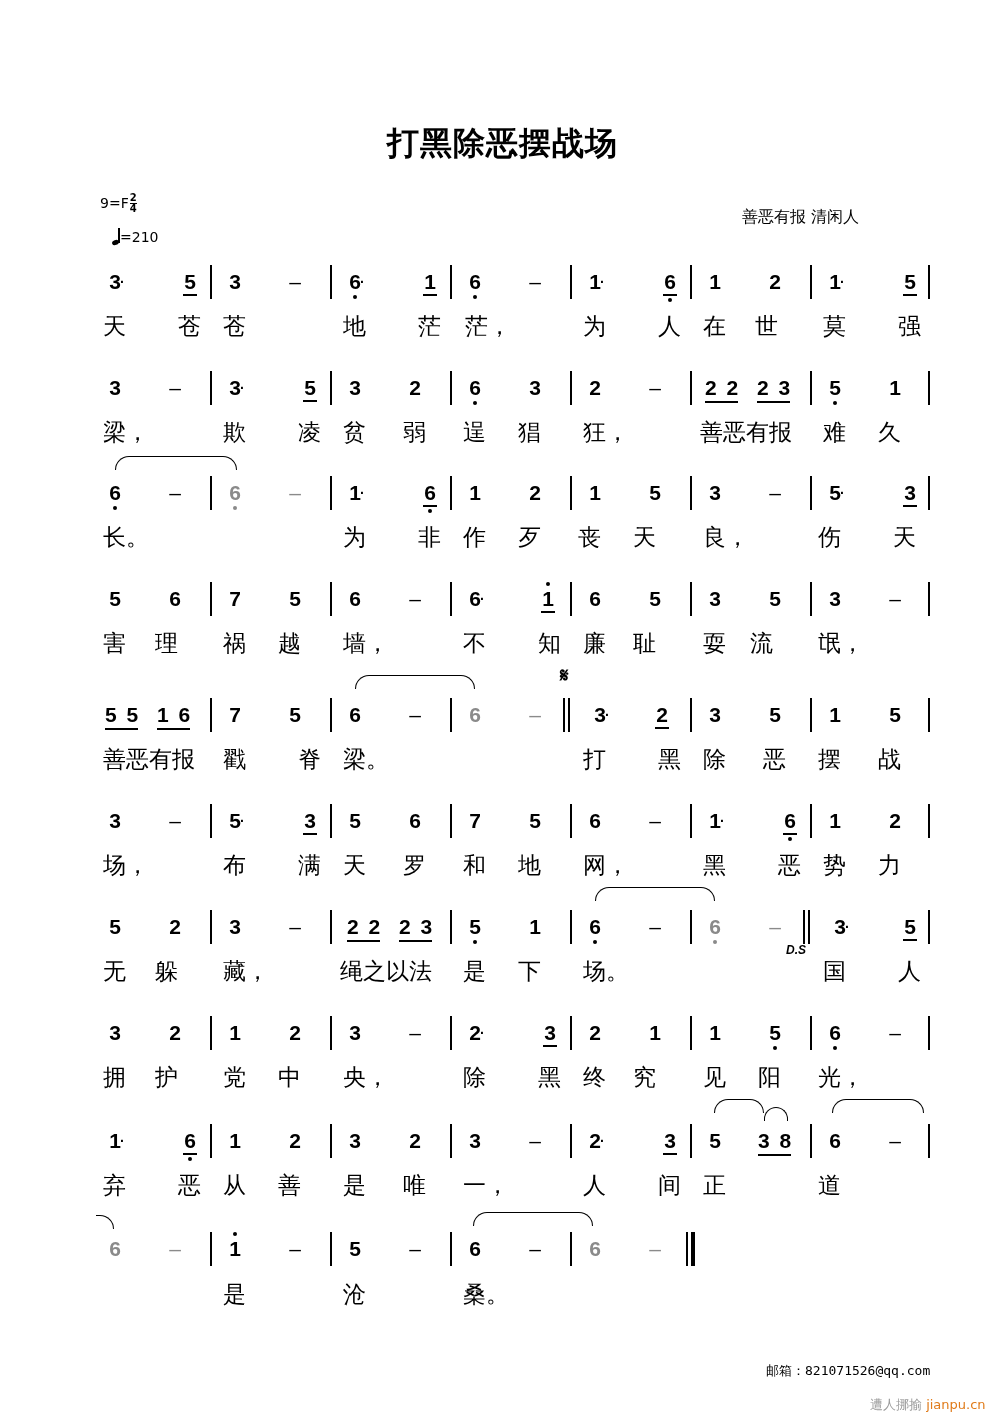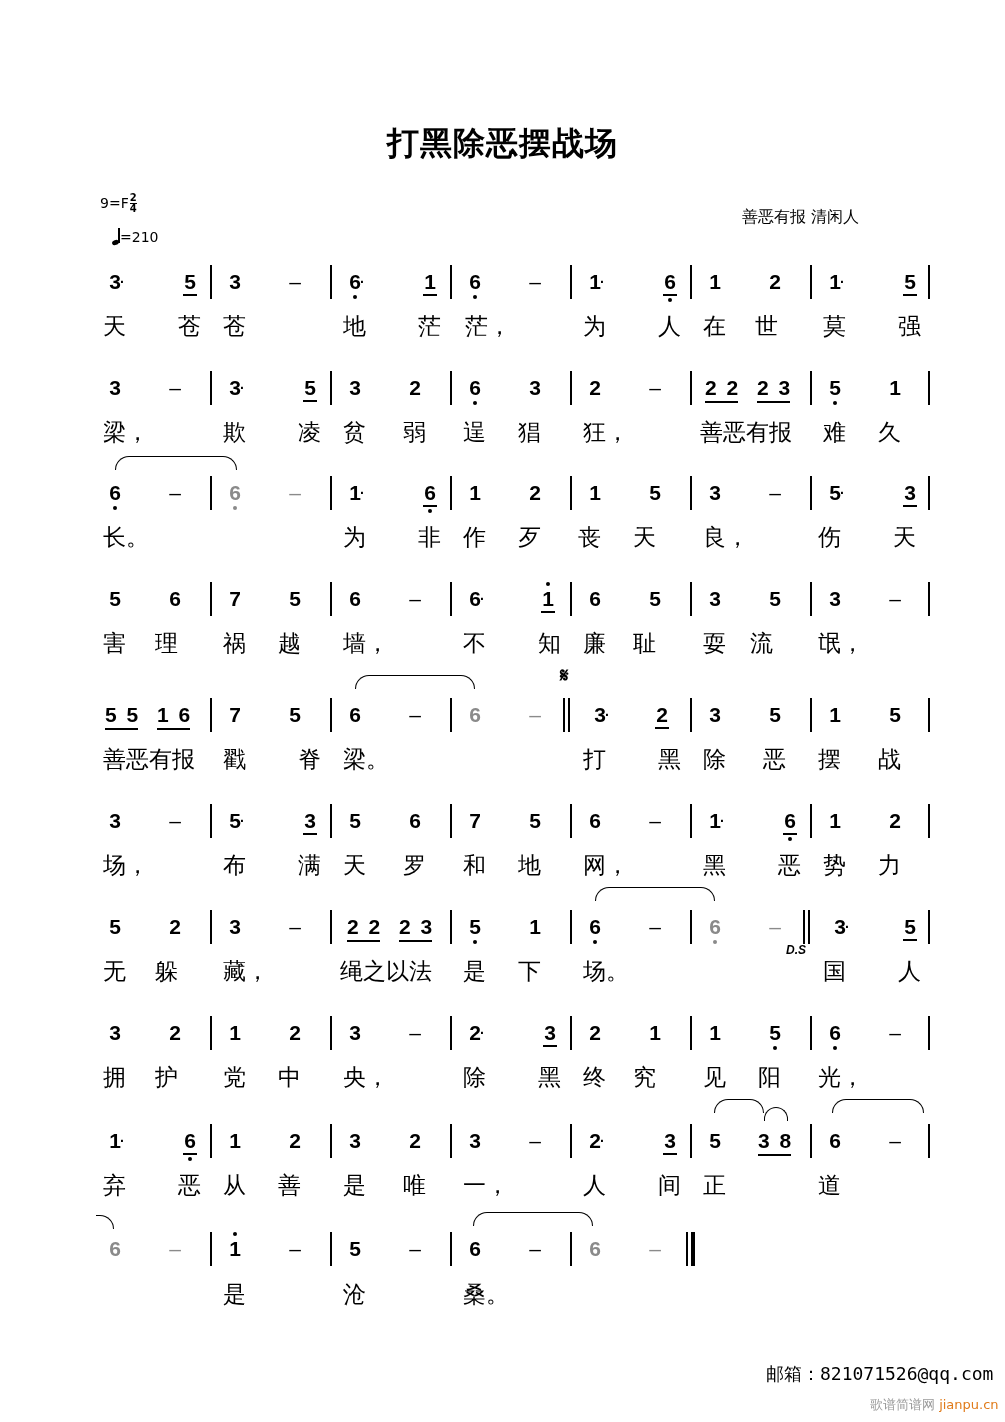--- a/index.html
+++ b/index.html
@@ -31,21 +31,21 @@
     .bar { position: absolute; width: 2px; height: 34px; background: #000; }
     .dbar { position: absolute; width: 7px; height: 34px; border-left: 2px solid #000; border-right: 2px solid #000; box-sizing: border-box; }
     .endbar { position: absolute; width: 10px; height: 34px; }
     .endbar::before { content: ""; position: absolute; left: 0; top: 0; width: 2px; height: 34px; background: #000; }
     .endbar::after { content: ""; position: absolute; left: 5px; top: 0; width: 4px; height: 34px; background: #000; }
     .lyric { position: absolute; font-size: 23px; line-height: 26px; font-family: "DejaVu Serif", serif; white-space: nowrap; }
     .tie { position: absolute; height: 14px; border: 1.5px solid #000; border-bottom: none; border-radius: 14px 14px 0 0; box-sizing: border-box; }
     .tie-close-left { position: absolute; height: 14px; border-top: 1.5px solid #000; border-right: 1.5px solid #000; border-radius: 0 14px 0 0; box-sizing: border-box; }
     .segno { position: absolute; font-size: 20px; font-weight: bold; font-family: "DejaVu Serif", serif; }
     .ds { position: absolute; font-size: 12px; font-weight: bold; font-style: italic; }
-    #footer-email { left: 734px; top: 1362px; font-size: 18px; font-family: "DejaVu Sans Mono", monospace; padding-left: 32px; }
+    #footer-email { left: 734px; top: 1362px; font-size: 13px; font-family: "DejaVu Sans Mono", monospace; padding-left: 32px; }
     #watermark { left: 870px; top: 1396px; font-size: 13px; color: #9a9a9a; font-family: "DejaVu Sans", sans-serif; }
     #watermark .brand { color: #e07b1a; }
   </style>
 </head>
 <body>
 
 <div id="title" class="abs">打黑除恶摆战场</div>
 
 <div id="key" class="abs">
   <span>9=F</span><span class="frac"><span class="num">2</span><span>4</span></span>
@@ -368,13 +368,13 @@
     <div class="bar" style="left: 330px; top: 1232px;"></div>
     <div class="bar" style="left: 450px; top: 1232px;"></div>
     <div class="bar" style="left: 570px; top: 1232px;"></div>
     <div class="endbar" style="left: 686px; top: 1232px;"></div>
     <div class="lyric" style="left: 223px; top: 1281px;">是</div>
     <div class="lyric" style="left: 343px; top: 1281px;">沧</div>
     <div class="lyric" style="left: 463px; top: 1281px;">桑。</div>
   </div>
 
 <div id="footer-email" class="abs">邮箱：821071526@qq.com</div>
-<div id="watermark" class="abs"><span>歌谱简谱网</span> <span class="brand">jianpu.cn</span></div>
+<div id="watermark" class="abs"><span>遭人挪揄</span> <span class="brand">jianpu.cn</span></div>
 
 </body></html>

